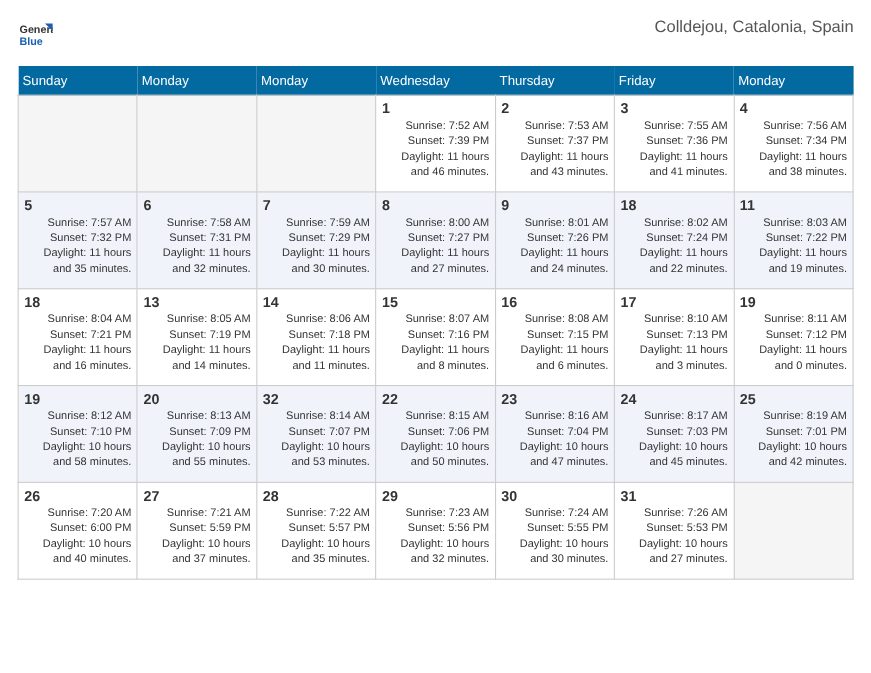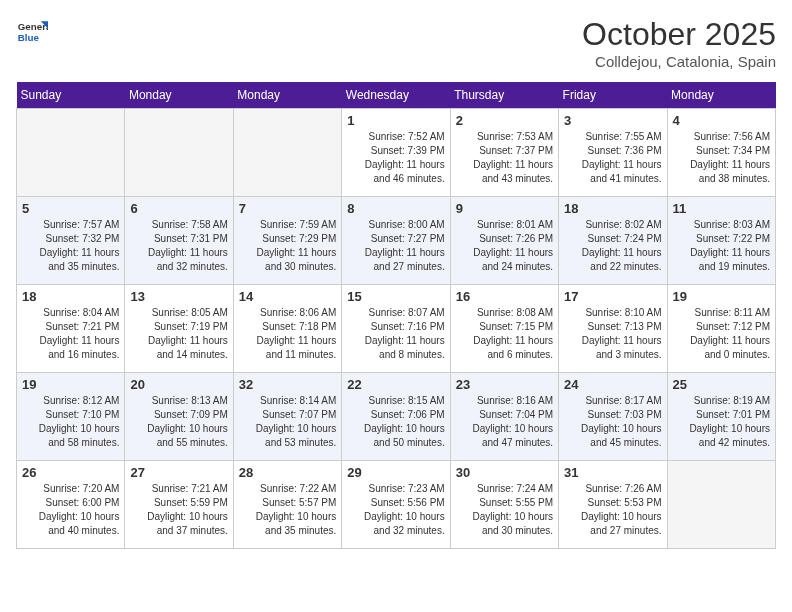--- a/index.html
+++ b/index.html
@@ -36,21 +36,21 @@
     .location-title {
       font-size: 15px;
       color: #555;
     }
     table {
       width: 100%;
       border-collapse: collapse;
       table-layout: fixed;
     }
     th {
-      background: #4c1d95;
+      background: #0369a1;
       color: #fff;
       font-size: 12px;
       padding: 6px 4px;
       text-align: left;
       font-weight: normal;
     }
     td {
       border: 1px solid #ccc;
       vertical-align: top;
       padding: 4px 5px;
@@ -91,21 +91,20 @@
 <div class="header-area">
   <div class="logo">
     <svg class="logo-icon" viewBox="0 0 36 36" xmlns="http://www.w3.org/2000/svg">
       <rect x="0" y="0" width="36" height="36" fill="white"></rect>
       <text x="2" y="16" font-family="Arial" font-weight="bold" font-size="11" fill="#333">General</text>
       <text x="2" y="28" font-family="Arial" font-weight="bold" font-size="11" fill="#1a5fb4">Blue</text>
       <polygon points="28,6 36,6 36,14" fill="#1a5fb4"></polygon>
     </svg>
   </div>
   <div class="title-area">
-    <div class="month-title">October 2025</div>
     <div class="location-title">Colldejou, Catalonia, Spain</div>
   </div>
 </div>
 
 <table>
   <thead>
     <tr>
     <th>Sunday</th>
         <th>Monday</th>
         <th>Monday</th>

